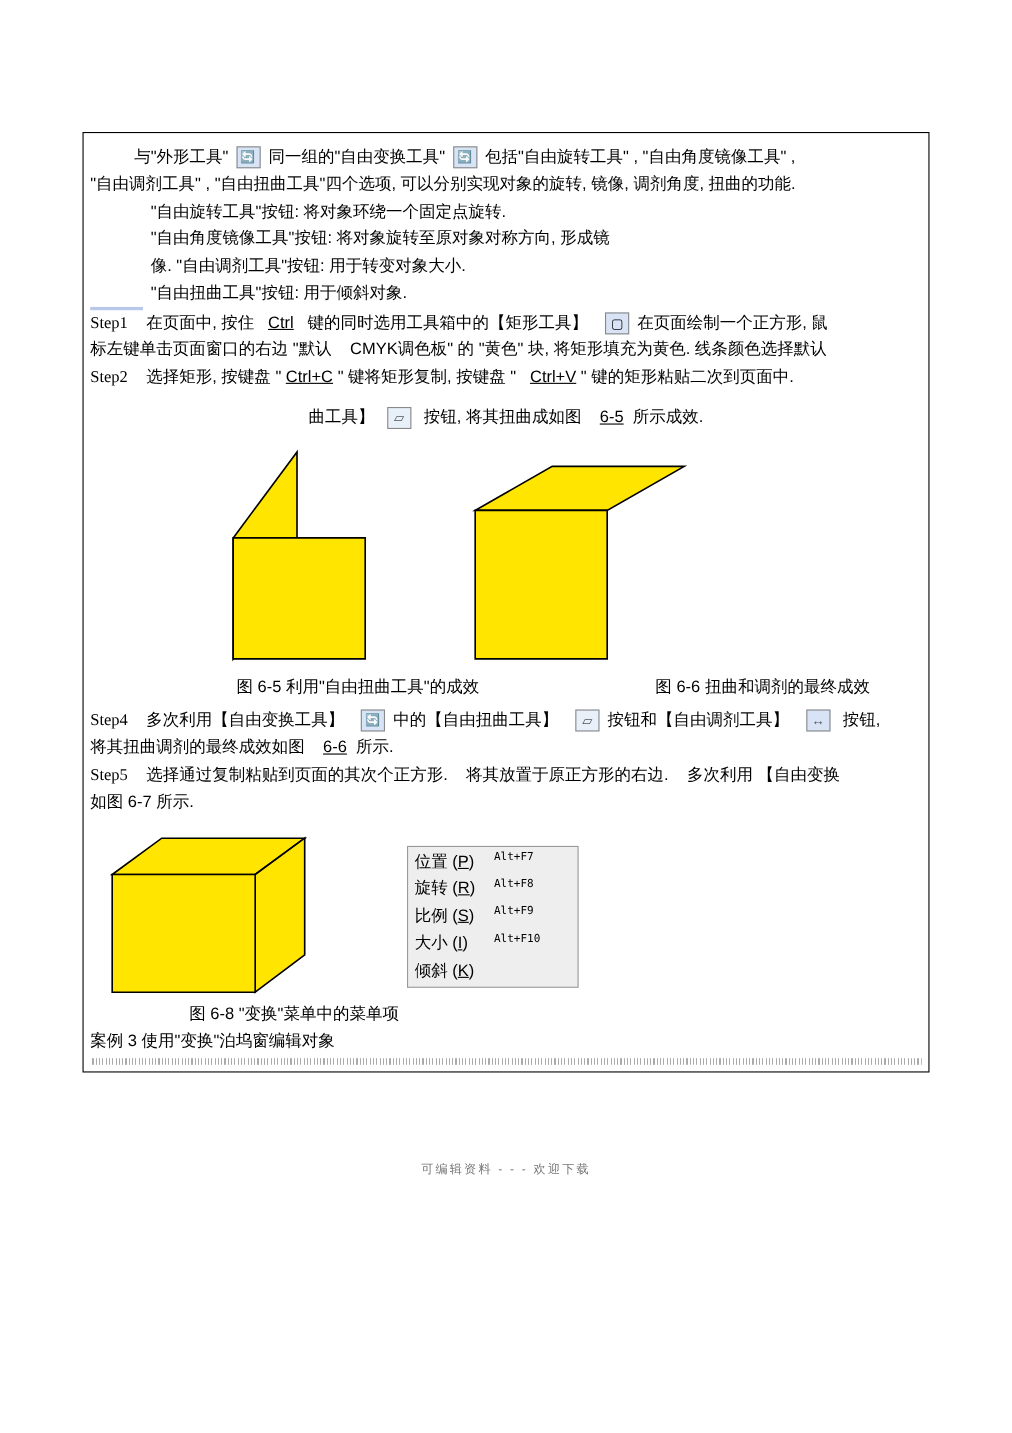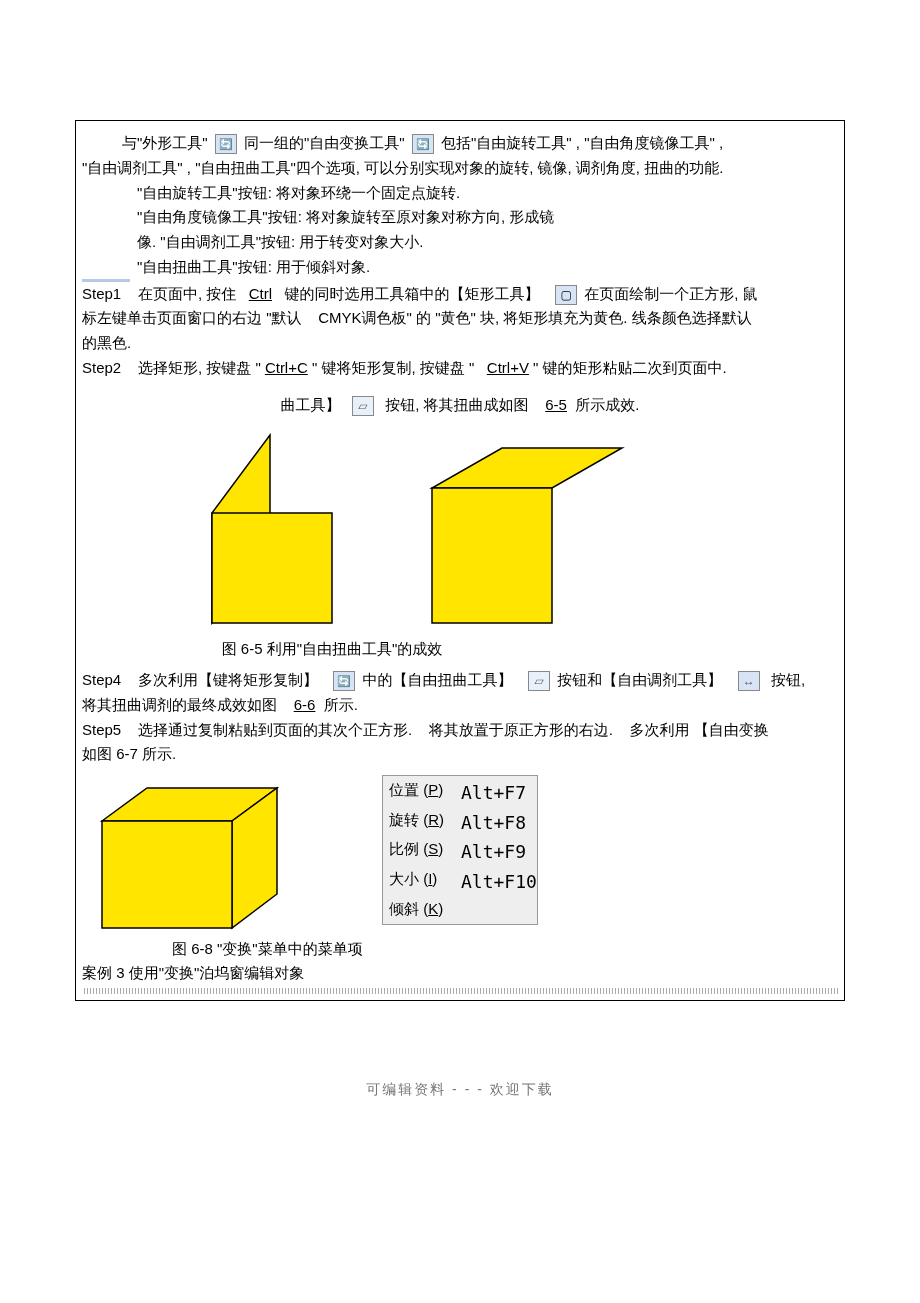--- a/index.html
+++ b/index.html
@@ -30,46 +30,46 @@
     line-height: 18px;
     overflow: hidden;
   }
   .icon-box.swirl::before { content: "🔄"; font-size: 11px; }
   .icon-box.square::before { content: "▢"; font-size: 12px; }
   .icon-box.skew { background: #e8f0fa; }
   .icon-box.skew::before { content: "▱"; font-size: 12px; color:#555; }
   .icon-box.scale::before { content: "↔"; font-size: 12px; color:#555; }
   .indent1 { padding-left: 40px; }
   .indent2 { padding-left: 55px; }
-  .step-label { font-family: Liberation Sans, sans-serif; }
+  .step-label { font-family: Liberation Serif, serif; }
   .arial { font-family: Arial, sans-serif; text-decoration: underline; }
   .figrow { display: flex; align-items: flex-end; justify-content: flex-start; margin: 6px 0 4px 120px; gap: 60px; }
   .caption-row { display: flex; }
   .caption { text-align: center; font-size: 15px; }
   .menu-box {
     border: 1px solid #999;
     background: #eee;
     font-family: "SimSun", sans-serif;
     font-size: 15px;
     padding: 2px 6px;
     display: inline-block;
   }
   .menu-row { display: flex; }
   .menu-label { width: 72px; }
-  .menu-short { width: 70px; font-family: monospace; font-size: 18px; }
+  .menu-short { width: 70px; font-family: monospace; font-size: 10px; }
   .u { text-decoration: underline; }
-  .bottom-row { display: flex; align-items: center; gap: 50px; margin-left: 0px; margin-top: 8px; }
+  .bottom-row { display: flex; align-items: flex-end; gap: 38px; margin-left: 0px; margin-top: 8px; }
   .wavyline {
     margin-top: 2px;
     height: 6px;
     background: repeating-linear-gradient(90deg, transparent 0 2px, #aaa 2px 3px);
   }
   .footer {
     text-align: center;
-    font-size: 14px;
+    font-size: 11px;
     color: #777;
     margin-top: 80px;
     letter-spacing: 2px;
   }
 </style>
 </head>
 <body>
 
 <div class="page">
 
@@ -92,21 +92,20 @@
     &nbsp;&nbsp;&nbsp;<span>在页面中, 按住</span>
     &nbsp;&nbsp;<span class="arial">Ctrl</span>
     &nbsp;&nbsp;<span>键的同时选用工具箱中的【矩形工具】</span>
     &nbsp;&nbsp;<span class="icon-box square"></span>
     <span>在页面绘制一个正方形, 鼠</span>
   </div>
   <div>
     <span>标左键单击页面窗口的右边 "默认</span>
     &nbsp;&nbsp;&nbsp;<span>CMYK调色板" 的 "黄色" 块, 将矩形填充为黄色. 线条颜色选择默认</span>
   </div>
-  <div>的黑色.</div>
 
   <div>
     <span class="step-label">Step2</span>
     &nbsp;&nbsp;&nbsp;<span>选择矩形, 按键盘 "</span>
     <span class="arial">Ctrl+C</span>
     <span>" 键将矩形复制, 按键盘 "</span>
     &nbsp;&nbsp;<span class="arial">Ctrl+V</span>
     <span>" 键的矩形粘贴二次到页面中.</span>
   </div>
 
@@ -125,27 +124,28 @@
       <polygon points="10,200 10,90 68,12 68,122" fill="#ffe500" stroke="#000" stroke-width="1.5"></polygon>
       <polygon points="10,90 10,200 130,200 130,90" fill="#ffe500" stroke="#000" stroke-width="1.5"></polygon>
     </svg>
     <svg width="210" height="200">
       <polygon points="10,55 130,55 200,15 80,15" fill="#ffe500" stroke="#000" stroke-width="1.5"></polygon>
       <polygon points="10,55 130,55 130,190 10,190" fill="#ffe500" stroke="#000" stroke-width="1.5"></polygon>
     </svg>
   </div>
   <div class="caption-row">
     <div class="caption" style="width:380px;margin-left:60px;">图 6-5  利用"自由扭曲工具"的成效</div>
+    <div class="caption" style="width:300px;margin-left:40px;">图 6-6  扭曲和调剂的最终成效</div>
   </div>
 
   <div style="height:6px"></div>
 
   <div>
     <span class="step-label">Step4</span>
-    &nbsp;&nbsp;&nbsp;<span>多次利用【键将矩形复制】</span>
+    &nbsp;&nbsp;&nbsp;<span>多次利用【自由变换工具】</span>
     &nbsp;&nbsp;<span class="icon-box swirl"></span>
     <span>中的【自由扭曲工具】</span>
     &nbsp;&nbsp;<span class="icon-box skew"></span>
     <span>按钮和【自由调剂工具】</span>
     &nbsp;&nbsp;<span class="icon-box scale"></span>
     &nbsp;<span>按钮,</span>
   </div>
   <div>
     <span>将其扭曲调剂的最终成效如图</span>
     &nbsp;&nbsp;&nbsp;<span class="arial">6-6</span>

